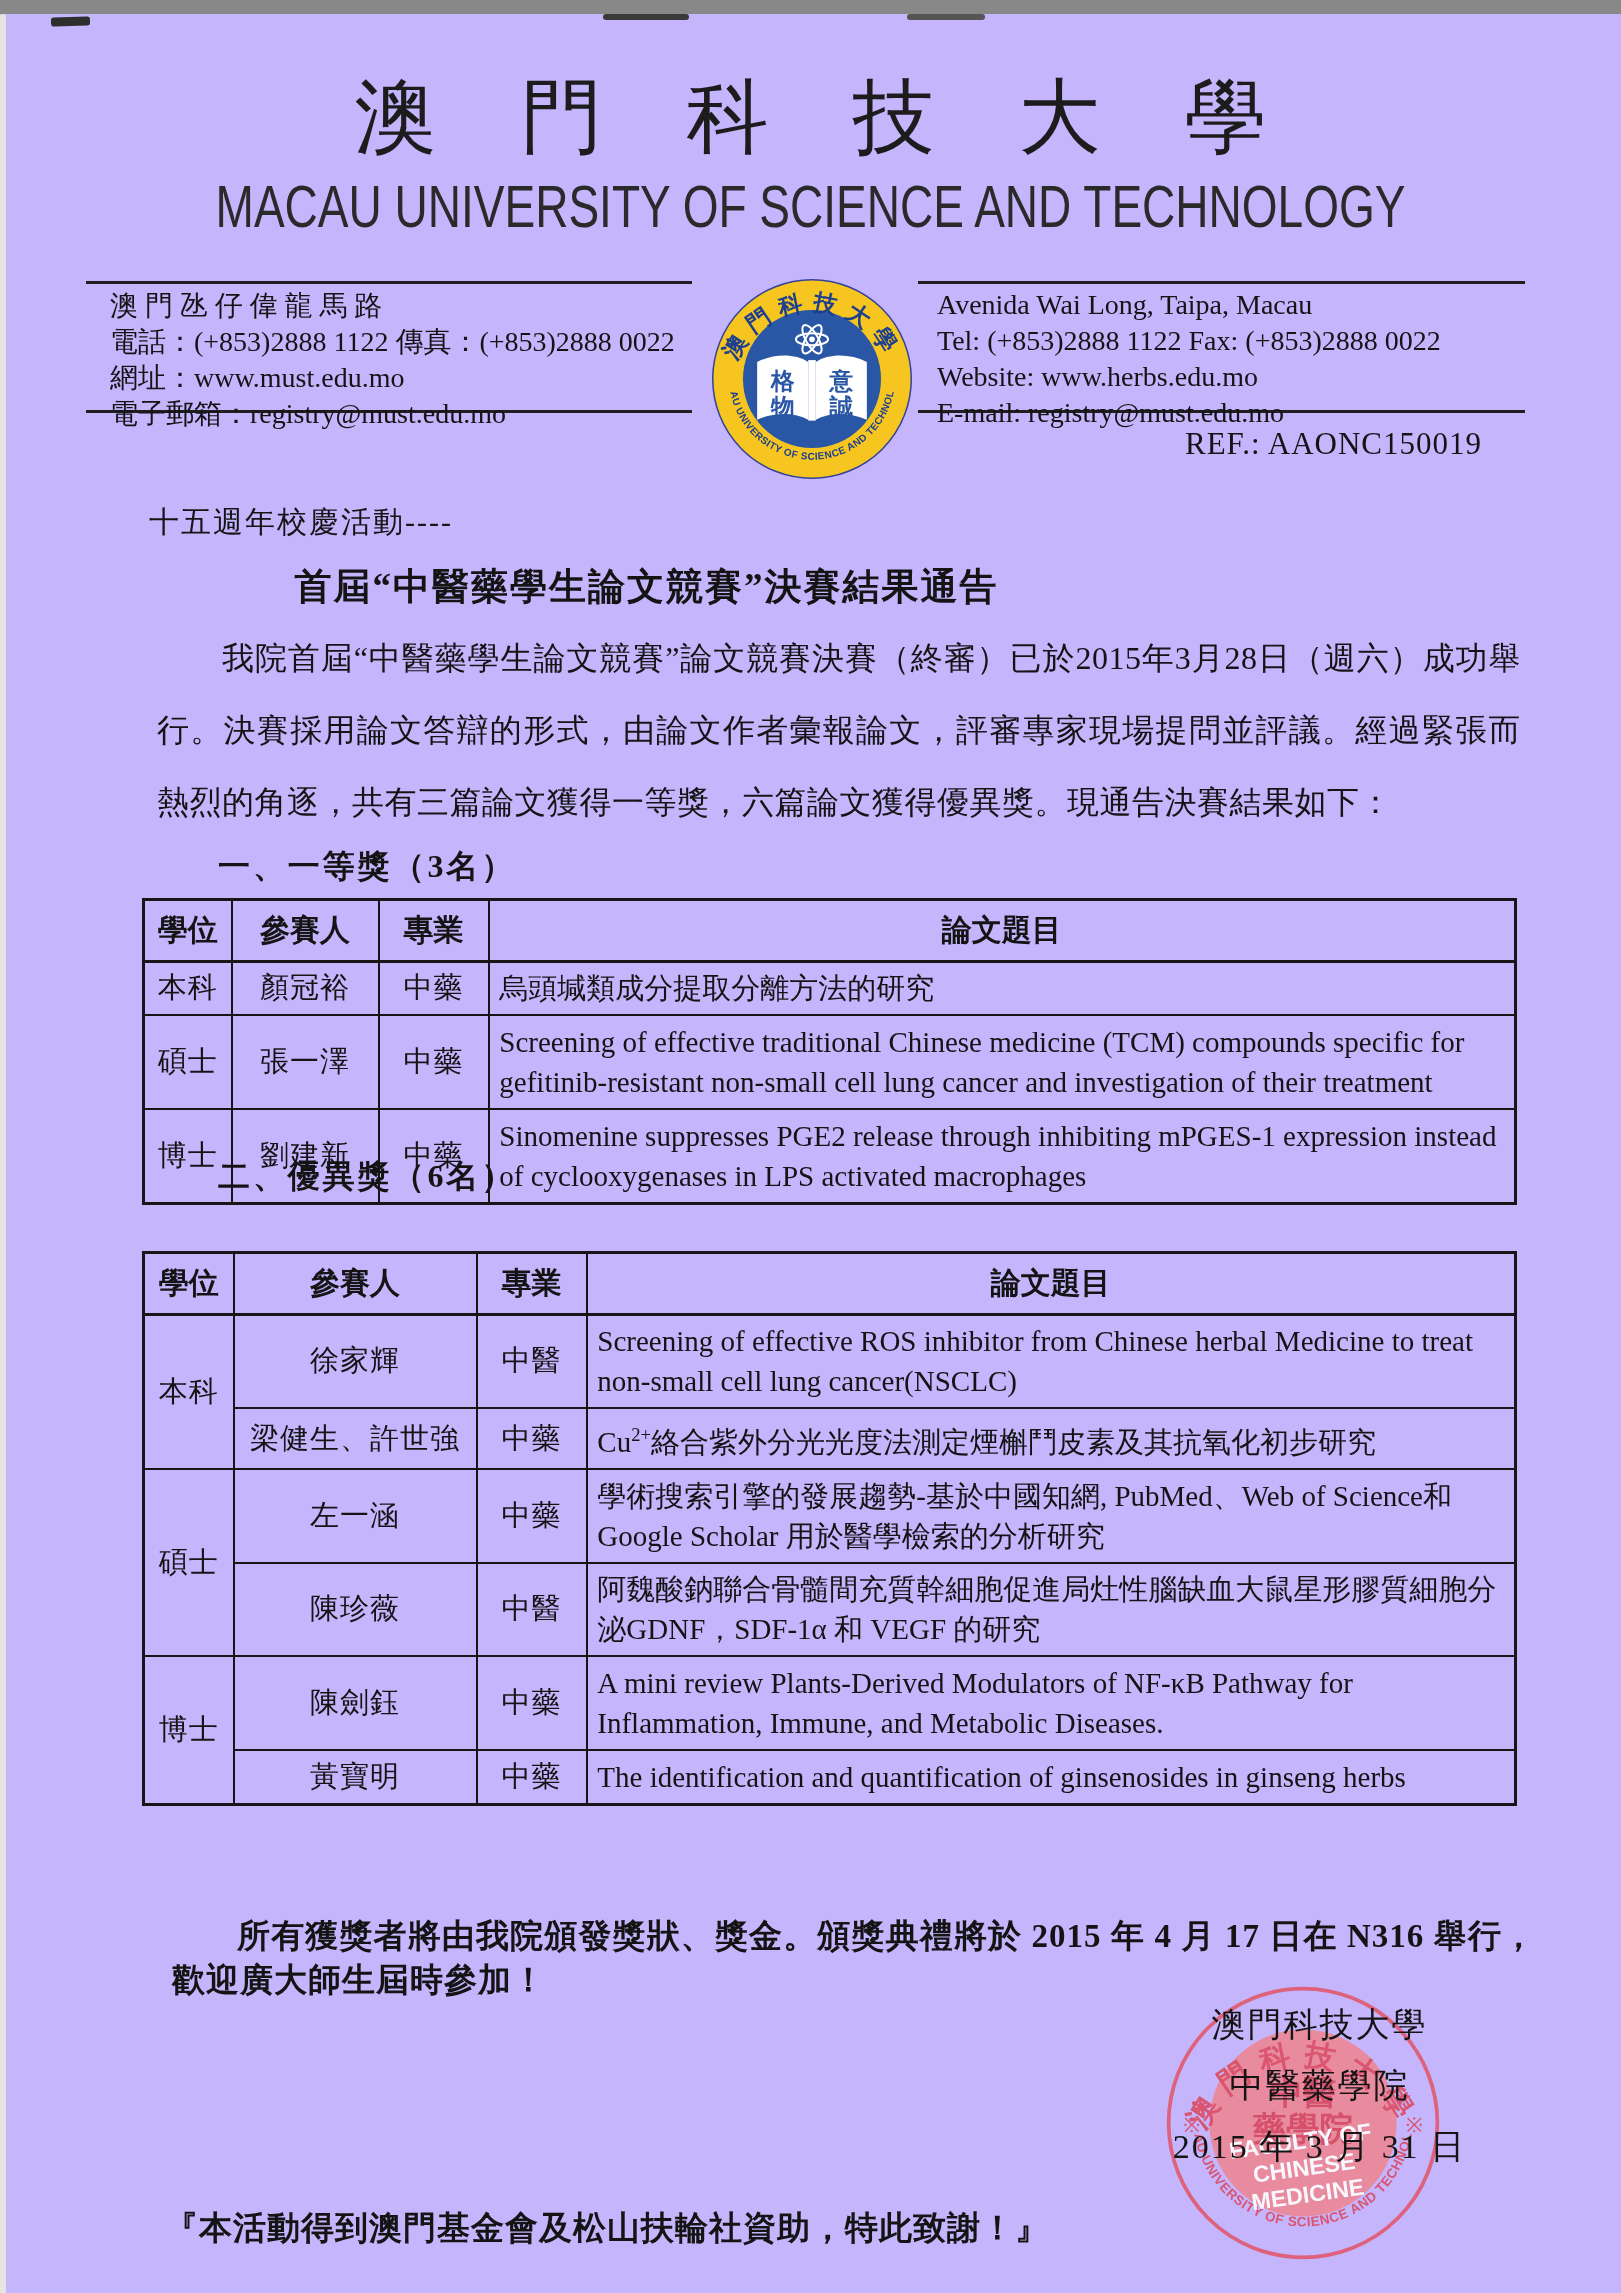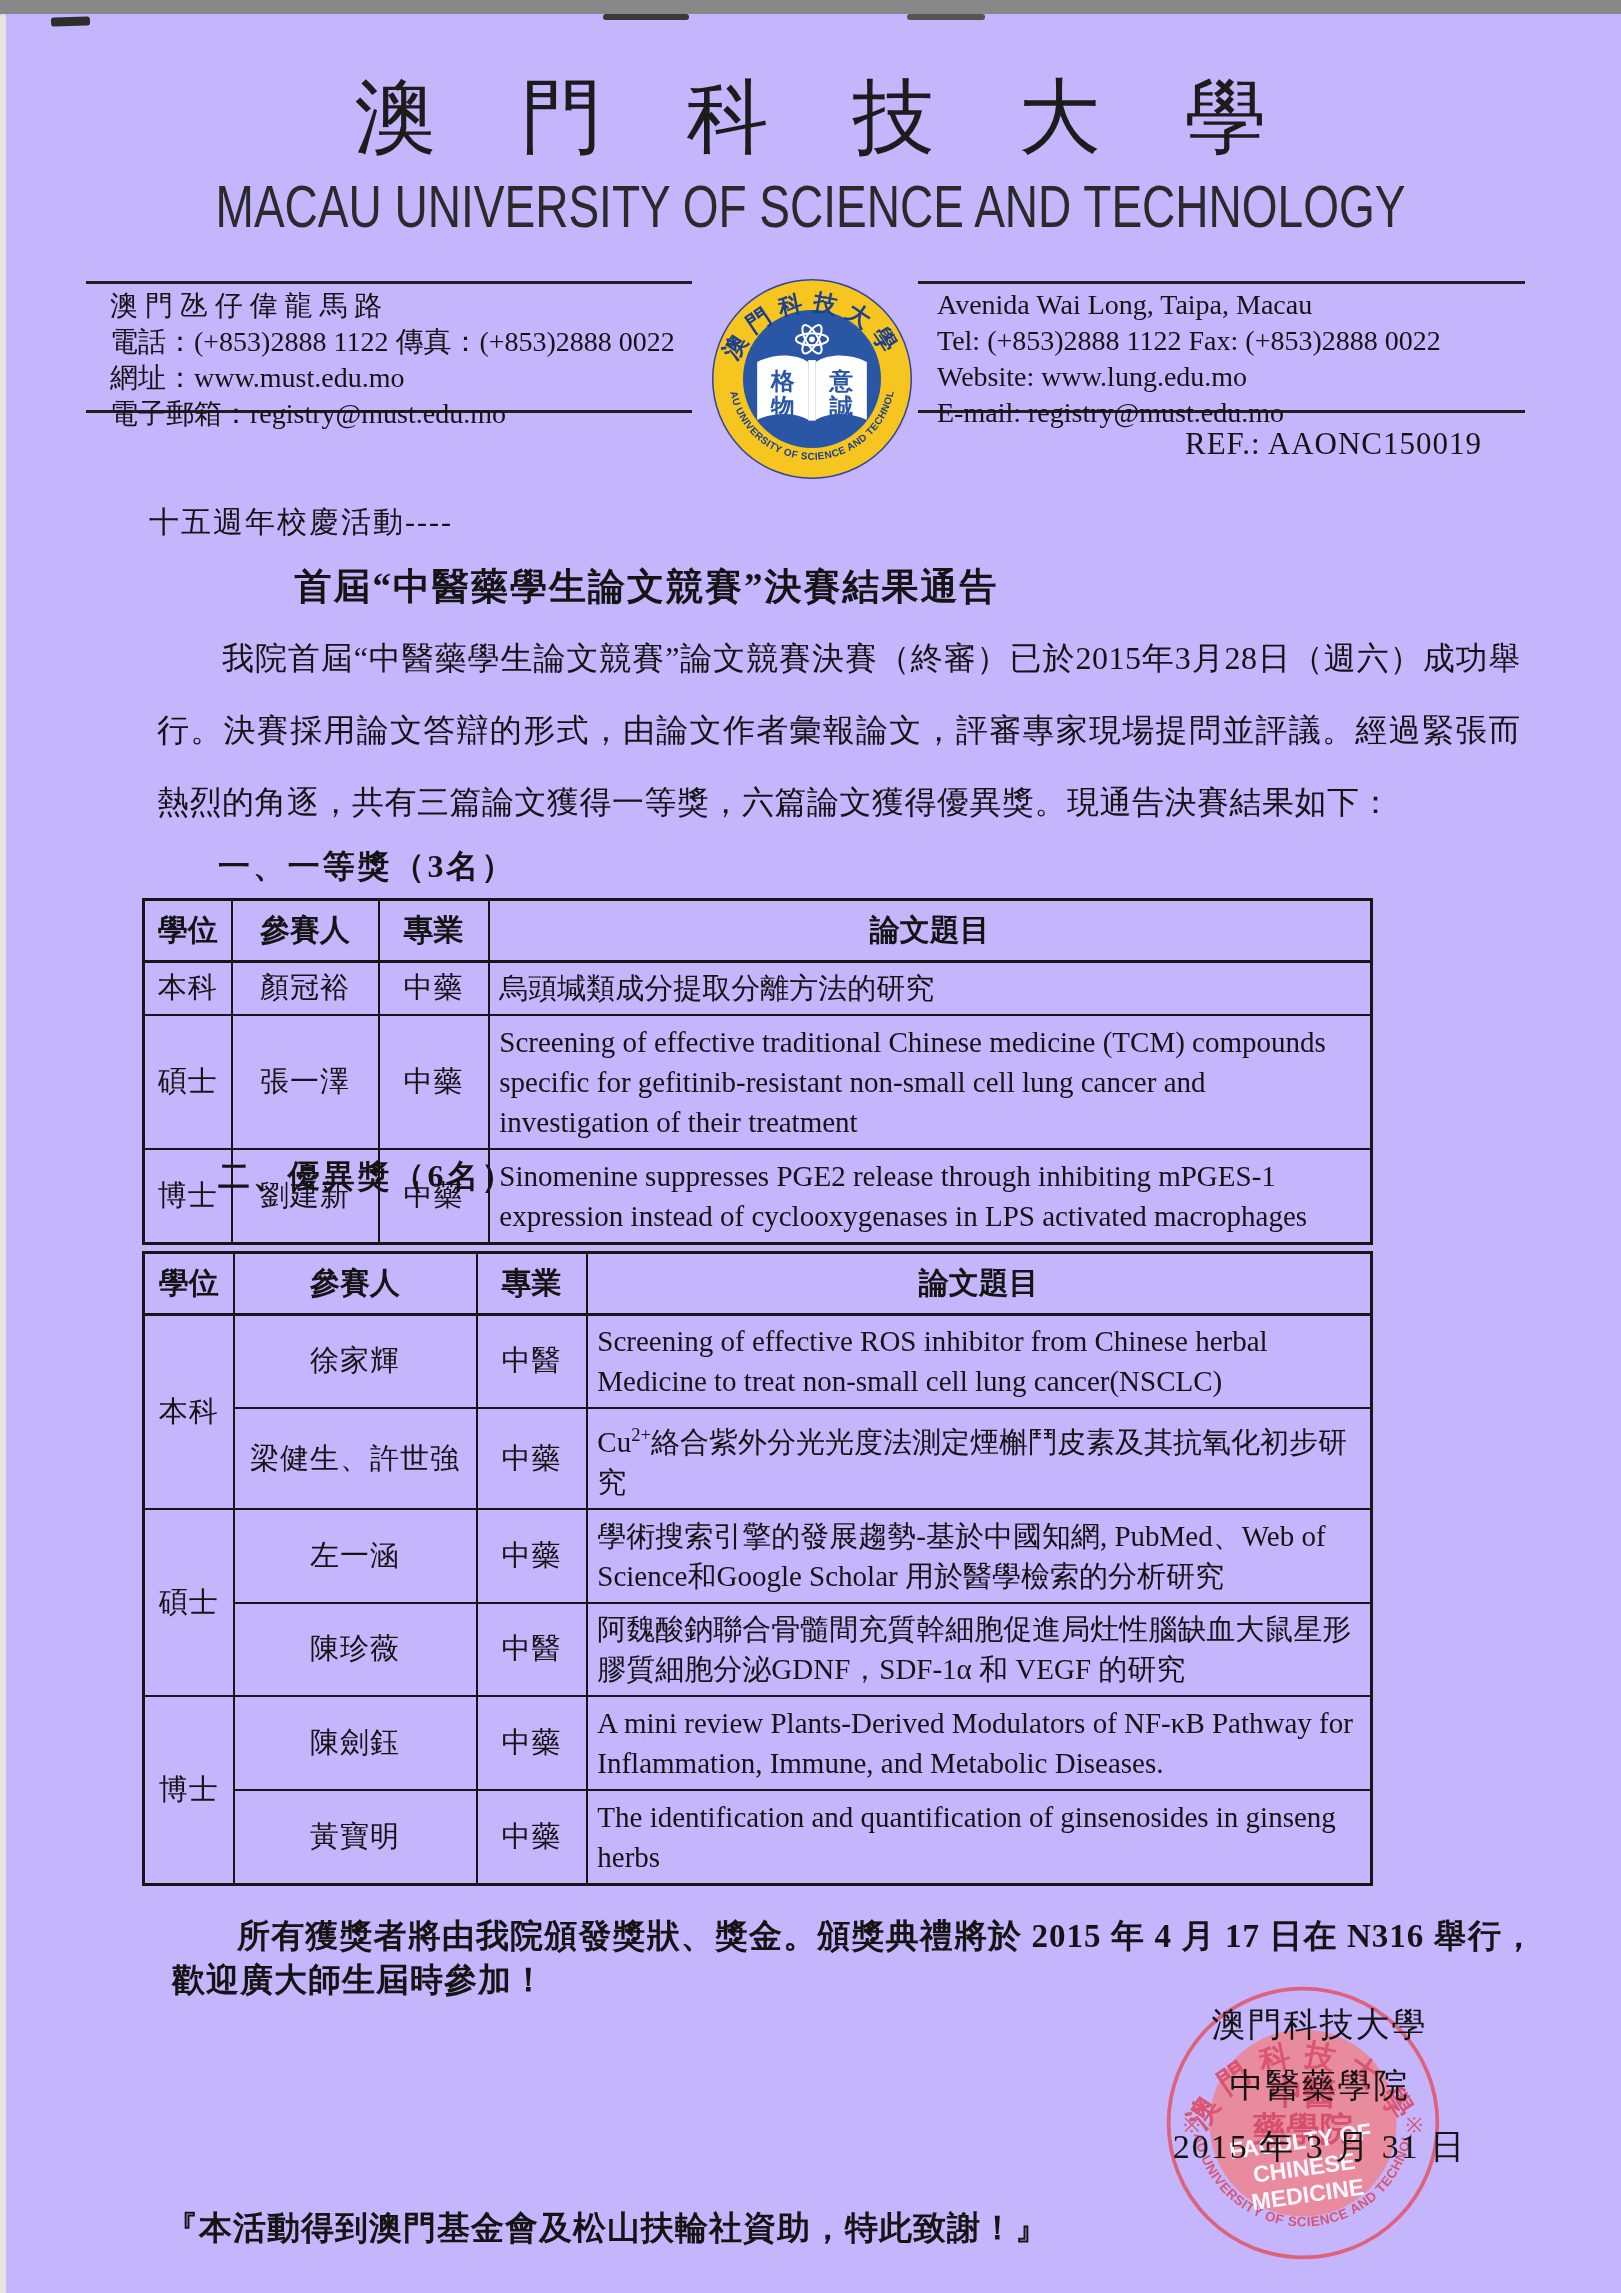--- a/index.html
+++ b/index.html
@@ -37,21 +37,21 @@
   .pre-title{position:absolute;left:149px;top:488px;font-size:30px;letter-spacing:2px;}
   .main-title{position:absolute;top:548px;left:0;width:1293px;text-align:center;
               font-size:37px;font-weight:700;letter-spacing:2px;}
   .intro{position:absolute;left:157px;top:608px;width:1364px;font-size:32px;line-height:72px;
          text-align:justify;text-indent:65px;letter-spacing:0.5px;}
 
   .sec-heading{position:absolute;font-size:32px;font-weight:700;letter-spacing:2.9px;}
   .sec1-heading{left:218px;top:831px;}
   .sec2-heading{left:218px;top:1141px;}
 
-  table.award{position:absolute;left:142px;border-collapse:collapse;width:1231px;background:transparent;}
+  table.award{position:absolute;left:142px;border-collapse:collapse;width:1375px;background:transparent;}
   .table1{top:884px;}
   .table2{top:1237px;}
   table.award,table.award th,table.award td{border:2.5px solid #161616;}
   table.award{border-width:3.4px;}
   table.award th{font-size:30px;font-weight:700;padding:8.8px 3.9px;border-bottom-width:3.4px;}
   table.award td{font-size:29px;padding:5.9px 9.8px;vertical-align:middle;}
   td.c-degree,td.c-name,td.c-major{text-align:center;padding:5.9px 3.9px;letter-spacing:1px;}
   td.c-title{line-height:40px;}
   td.c-title sup{font-size:18.6px;}
   .t1-c1{width:88px;}  .t1-c2{width:147px;} .t1-c3{width:110px;}
@@ -91,21 +91,21 @@
   <div class="contact contact-left">
     <div class="addr-zh">澳門氹仔偉龍馬路</div>
     <div>電話：(+853)2888 1122 傳真：(+853)2888 0022</div>
     <div>網址：www.must.edu.mo</div>
     <div>電子郵箱：registry@must.edu.mo</div>
   </div>
 
   <div class="contact contact-right">
     <div>Avenida Wai Long, Taipa, Macau</div>
     <div>Tel: (+853)2888 1122   Fax: (+853)2888 0022</div>
-    <div>Website: www.lung.edu.mo</div>
+    <div>Website: www.herbs.edu.mo</div>
     <div>E-mail: registry@must.edu.mo</div>
   </div>
 
   <svg class="logo" viewBox="0 0 220 220">
     <circle cx="110" cy="110" r="105" fill="#f6c51f" stroke="#33439a" stroke-width="1.6"></circle>
     <circle cx="110" cy="110" r="73" fill="#2a57a5"></circle>
     <defs>
       <path id="logoTop" d="M 28,98 A 86,86 0 0 1 192,98"></path>
       <path id="logoBot" d="M 24,126 A 88,88 0 0 0 196,126"></path>
     </defs>

